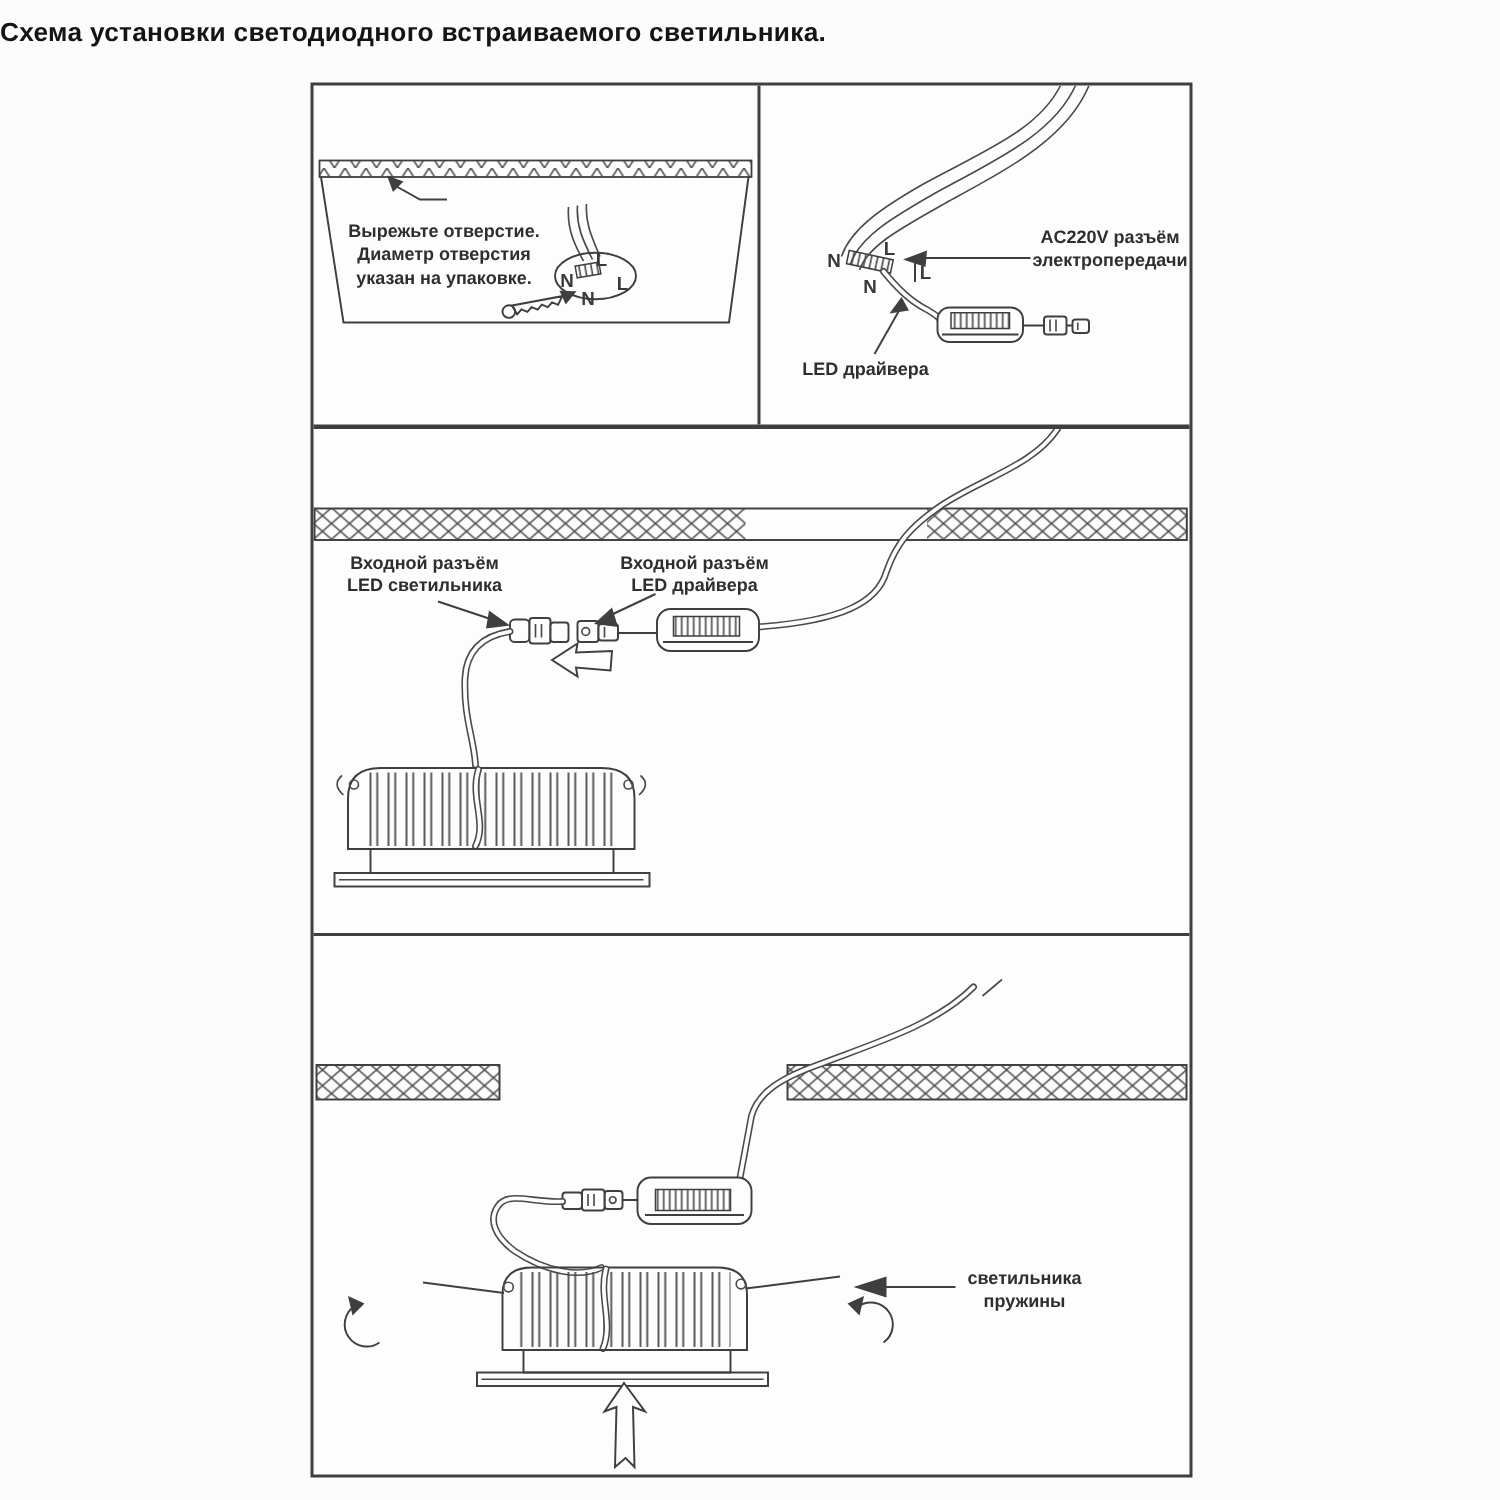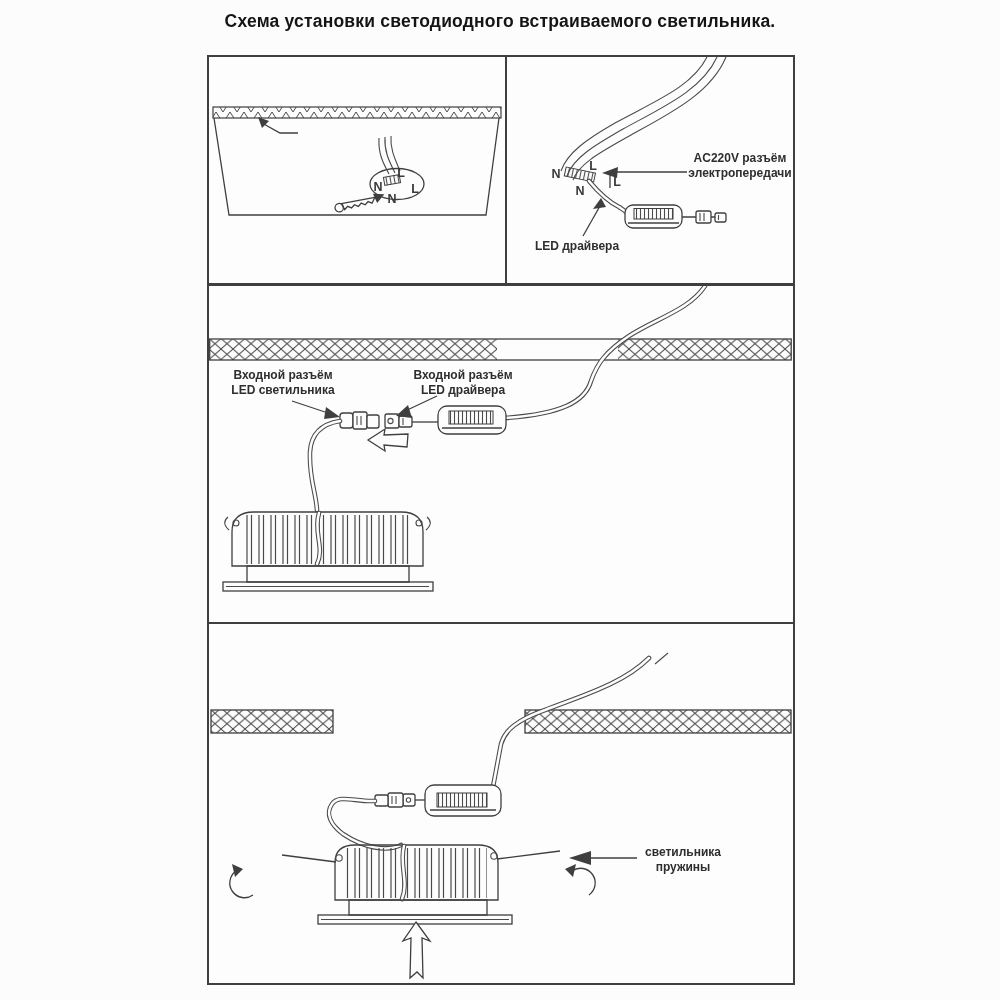--- a/index.html
+++ b/index.html
@@ -3,21 +3,21 @@
 <meta charset="utf-8">
 <style>
   html,body{margin:0;padding:0;}
   body{
     position:relative;width:1000px;height:1000px;
     background:#fcfcfc;overflow:hidden;
     font-family:"Liberation Sans",sans-serif;
   }
   .title{
     position:absolute;left:0;top:11px;width:1000px;
-    text-align:center;font-size:17.5px;font-weight:700;color:#141414;
+    font-size:17.5px;font-weight:700;color:#141414;
     letter-spacing:.2px;
   }
   .frame{
     position:absolute;left:207px;top:55px;width:584px;height:926px;
     border:2px solid #3f3f3f;background:#fdfdfd;
   }
   .divider{position:absolute;background:#3f3f3f;}
   .panel{position:absolute;}
   .panel svg{position:absolute;left:0;top:0;}
   .lbl{
@@ -76,20 +76,23 @@
       <text class="wl" x="169" y="134">N</text>
       <text class="wl" x="192" y="120">L</text>
       <text class="wl" x="183" y="146">N</text>
       <text class="wl" x="206" y="136">L</text>
       <g transform="translate(124,146) rotate(-13)">
         <circle cx="5" cy="6" r="4.2" class="ln" stroke-width="1.1"></circle>
         <path class="ln" stroke-width="1.1" d="M8,2.5 L42,4 L38,9 l-3.5,-2.5 -3.5,2.5 -3.5,-2.5 -3.5,2.5 -3.5,-2.5 -3.5,2.5 -3.5,-2.5 -3.5,2.5 Z"></path>
         <polygon class="solid" points="41,0 52,3 43,10"></polygon>
       </g>
     </svg>
+    <div class="lbl" style="left:19px;top:90px;width:136px;">Вырежьте отверстие.
+Диаметр отверстия
+указан на упаковке.</div>
   </div>
 
   <div class="panel" style="left:298px;top:0;width:286px;height:226px;">
     <svg width="286" height="226" viewBox="0 0 286 226">
       <g>
         <path class="thin" d="M200,0 C185,30 148,44 108,66 C80,82 60,96 54,114"></path>
         <path class="thin" d="M210,0 C195,33 156,50 116,72 C88,88 66,101 60,119"></path>
         <path class="thin" d="M219,0 C204,36 164,56 124,78 C96,94 72,106 66,123"></path>
       </g>
       <rect x="58" y="113" width="30" height="9" fill="url(#ribs)" stroke="#3f3f3f" stroke-width="1" transform="rotate(12 73 117)"></rect>

